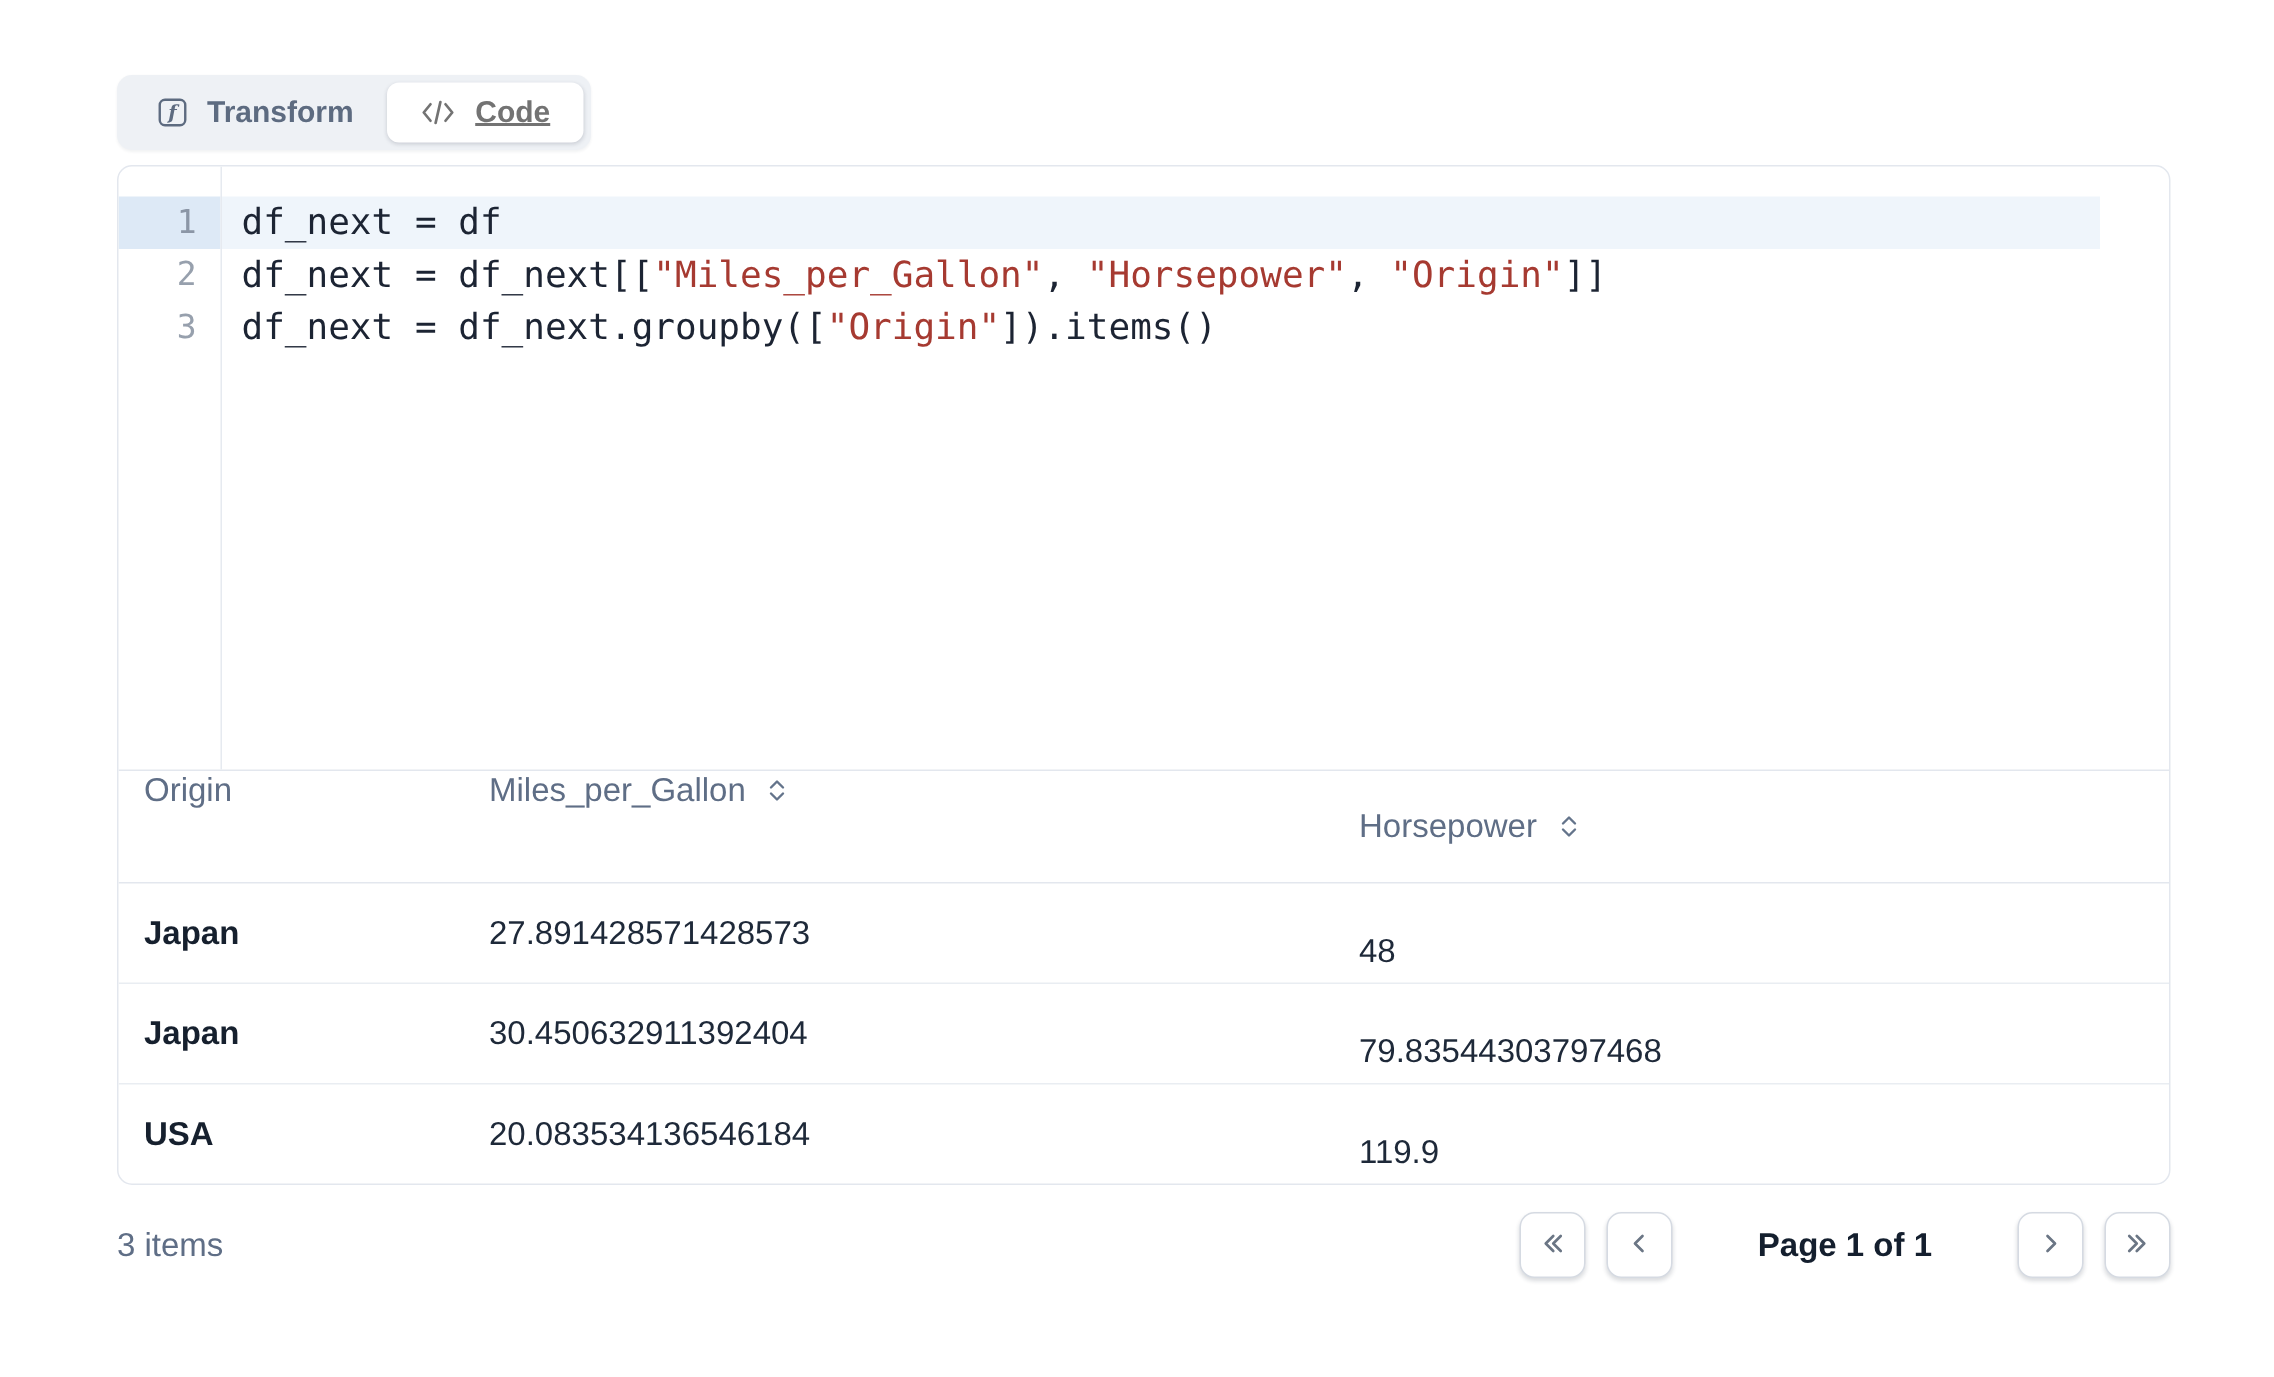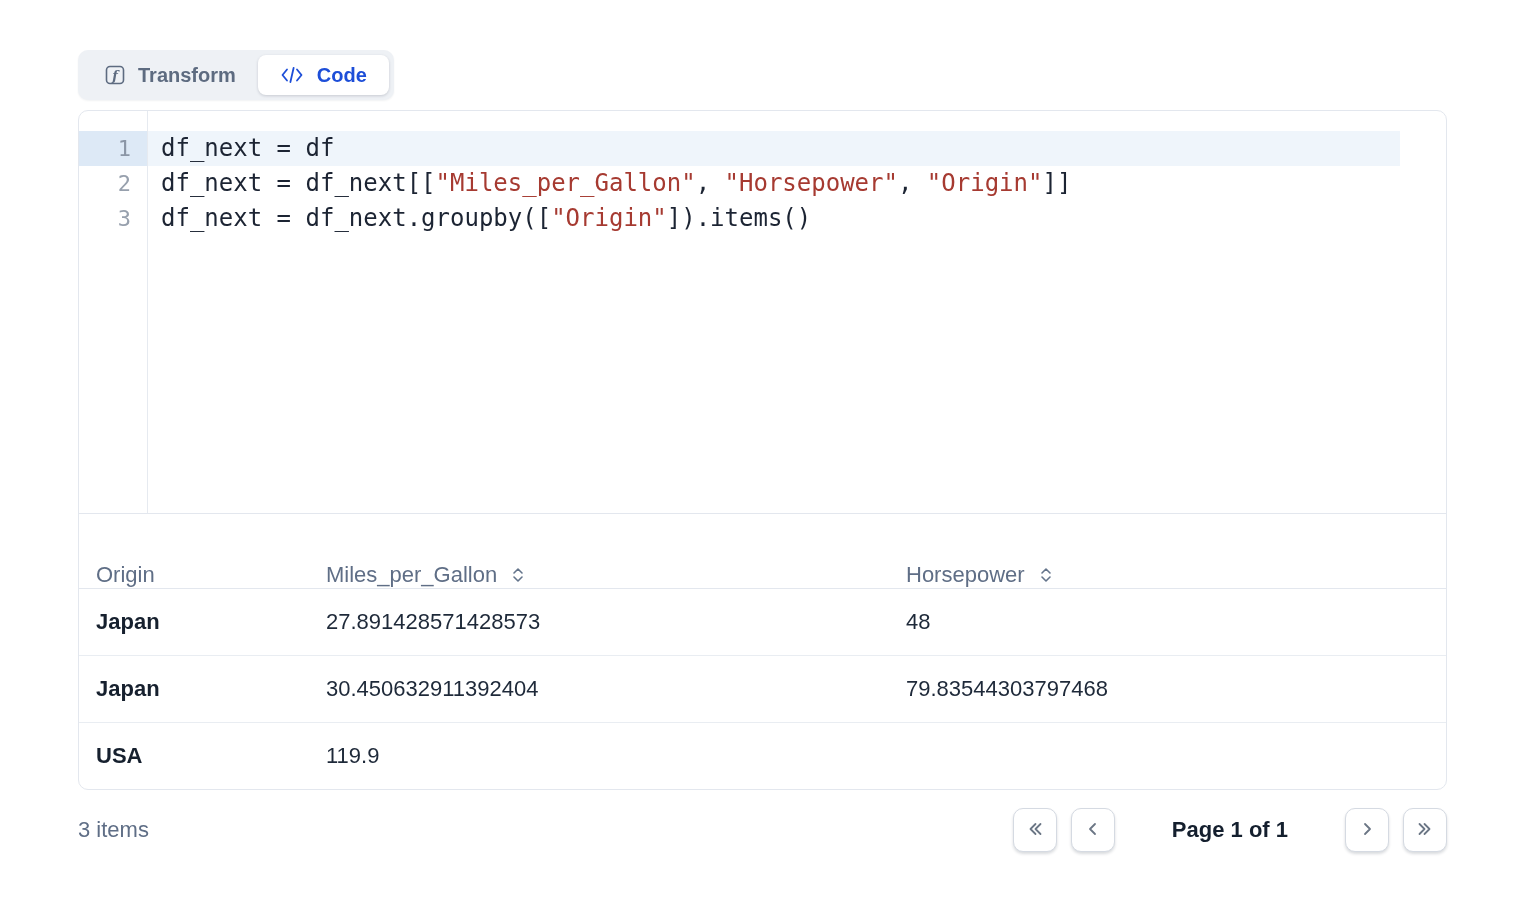--- a/index.html
+++ b/index.html
@@ -19,22 +19,23 @@
     box-shadow: 0 1px 2px rgba(20,30,50,.06);
   }
   .tab {
     display: flex; align-items: center; gap: 13px;
     height: 40px; padding: 0 22px;
     border: none; background: transparent; border-radius: 8px;
     font-family: inherit; font-size: 20px; font-weight: 600;
     color: #5d6b80; cursor: pointer;
   }
   .tab.active {
-    background: #ffffff; color: #1d4ed8;
+    background: #ffffff; color: #737373;
     box-shadow: 0 1px 3px rgba(20,30,50,.18);
+    text-decoration: underline;
   }
   .tab .ticon { display: inline-flex; align-items: center; }
 
   
   .panel { border: 1px solid #e3e7ee; border-radius: 10px; overflow: hidden; }
 
   .editor {
     position: relative; height: 402px; padding-top: 20px;
     font-family: "DejaVu Sans Mono", monospace; font-size: 24px;
   }
@@ -47,31 +48,31 @@
     flex: none; width: 68px; padding-right: 16px; text-align: right;
     color: #97a0ad; font-size: 22px;
   }
   .lcontent { flex: 1; padding-left: 14px; margin-right: 46px; white-space: pre; color: #1c2433; }
   .code-line.active .lnum { background: #dde9f6; color: #8b96a6; }
   .code-line.active .lcontent { background: #eff5fb; }
   .tok-string { color: #a63a31; }
 
   .datatable { border-top: 1px solid #e3e7ee; }
   .th-row {
-    display: flex; align-items: flex-end; height: 75px;
+    display: flex; align-items: flex-start; height: 75px;
     color: #5f6e86; font-size: 22px; border-bottom: 1px solid #e3e7ee;
   }
   .tr {
     display: flex; align-items: center; height: 67px;
     font-size: 22px; border-bottom: 1px solid #e9edf2;
   }
   .tr:last-child { border-bottom: none; height: 66px; }
   .c0 { flex: none; width: 247px; padding-left: 17px; }
   .c1 { flex: none; width: 580px; }
-  .c2 { flex: 1; }
+  .c2 { flex: 1; margin-top: 24px; }
   .tr .c0 { font-weight: 700; color: #16202e; }
   .th { display: flex; align-items: center; gap: 14px; }
   .sorticon { display: inline-flex; }
 
   
   .footerbar { display: flex; align-items: center; margin-top: 16px; height: 48px; }
   .items { color: #5f6e86; font-size: 22px; }
   .pager { margin-left: auto; display: flex; align-items: center; }
   .pgrp { display: flex; align-items: center; gap: 14px; }
   .pbtn {
@@ -160,20 +161,21 @@
             <div class="c1">27.891428571428573</div>
             <div class="c2">48</div>
           </div>
           <div class="tr">
             <div class="c0">Japan</div>
             <div class="c1">30.450632911392404</div>
             <div class="c2">79.83544303797468</div>
           </div>
           <div class="tr">
             <div class="c0">USA</div>
+            <div class="c1">20.083534136546184</div>
             <div class="c2">119.9</div>
           </div>
         </div>
     </div>
   </div>
 
   <div class="footerbar">
     <div class="items">3 items</div>
     <div class="pager">
       <div class="pgrp" id="pg-left">

